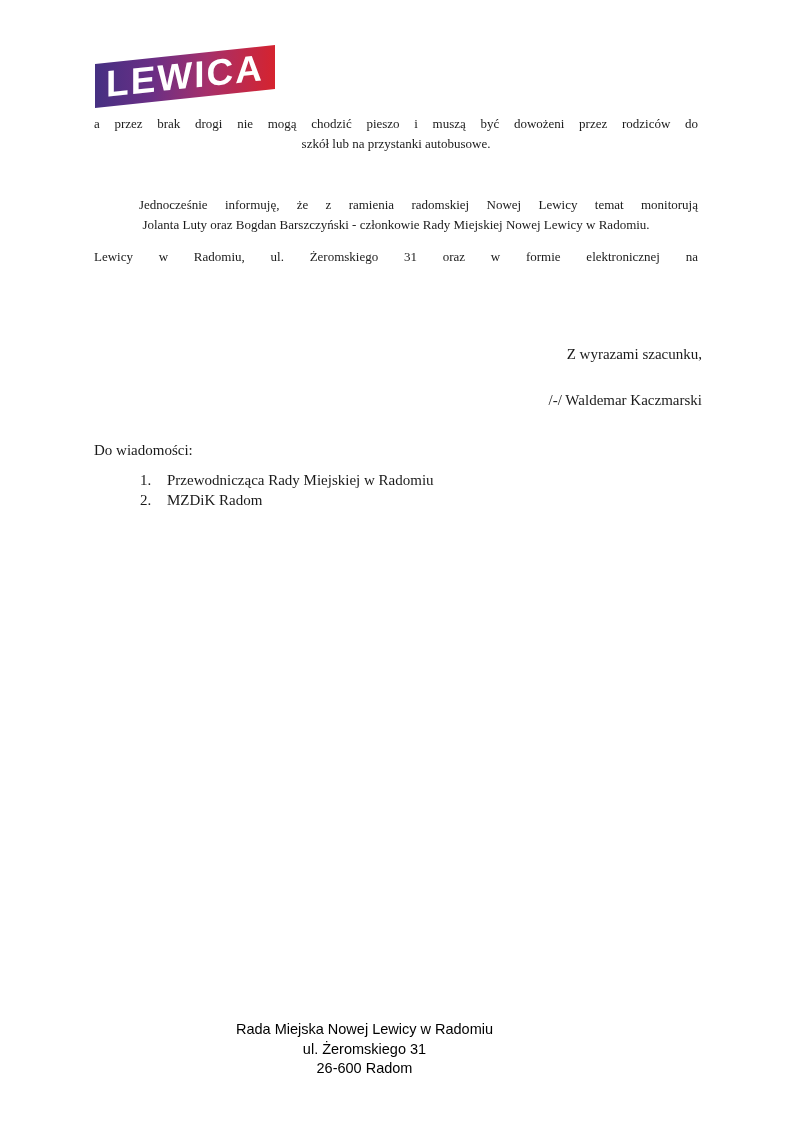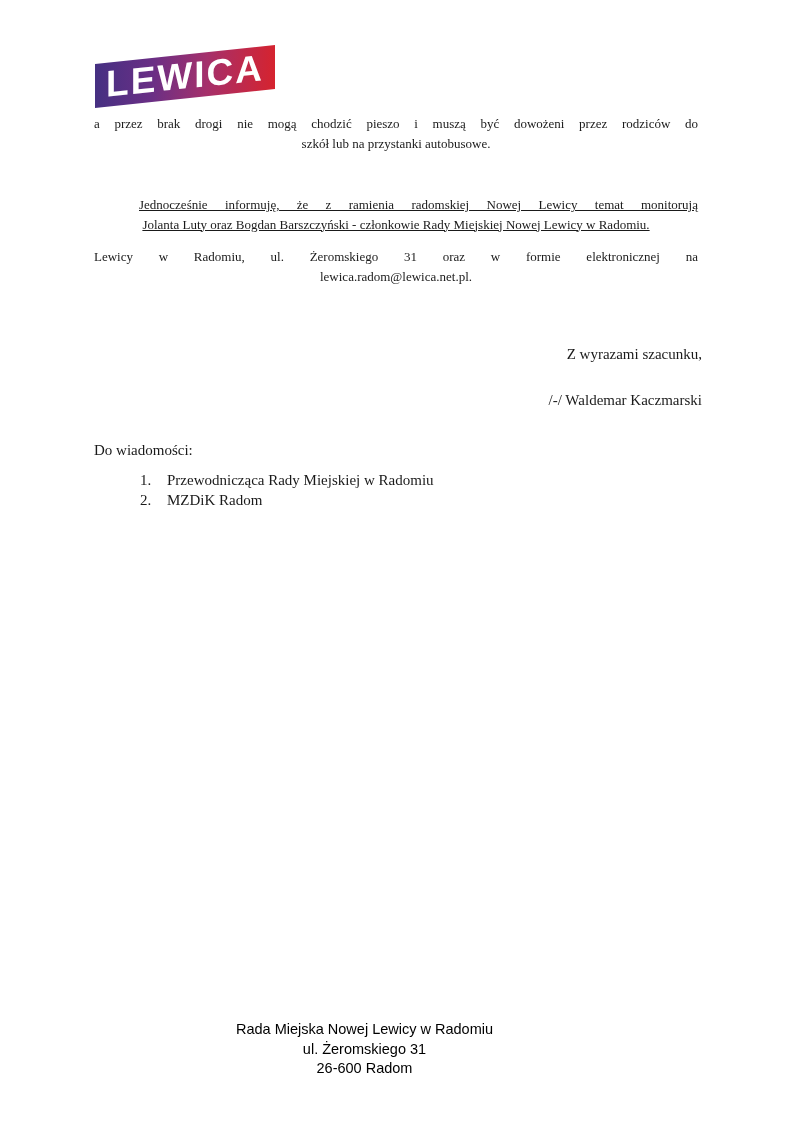--- a/index.html
+++ b/index.html
@@ -32,21 +32,21 @@
   }
   
   .para{
     position:absolute;left:94px;width:604px;
     font-size:13px;line-height:19.5px;
   }
   .para .jline{text-align:justify;text-align-last:justify;white-space:nowrap;}
   .para .lline{text-align:center;}
   .para .indent{text-indent:45px;}
   #p1{top:114px;}
-  #p2{top:195px;text-decoration:underline;}
+  #p2{top:195px;}
   #p3{top:247px;}
   
   .closing{
     position:absolute;left:94px;width:608px;top:345px;
     font-size:15px;line-height:19.5px;text-align:right;
   }
   .closing .sig{margin-top:26px;}
   
   .cc-heading{
     position:absolute;left:94px;top:441px;
@@ -80,21 +80,20 @@
     <div class="lline">szkół lub na przystanki autobusowe.</div>
   </div>
 
   <div class="para" id="p2">
     <div class="jline indent">Jednocześnie informuję, że z ramienia radomskiej Nowej Lewicy temat monitorują</div>
     <div class="lline">Jolanta Luty oraz Bogdan Barszczyński - członkowie Rady Miejskiej Nowej Lewicy w Radomiu.</div>
   </div>
 
   <div class="para" id="p3">
     <div class="jline">Lewicy w Radomiu, ul. Żeromskiego 31 oraz w formie elektronicznej na</div>
-    <div class="lline">lewica.radom@lewica.net.pl.</div>
   </div>
 
   <div class="closing">
     <div>Z wyrazami szacunku,</div>
     <div class="sig">/-/ Waldemar Kaczmarski</div>
   </div>
 
   <div class="cc-heading">Do wiadomości:</div>
 
   <div class="cc-list">

